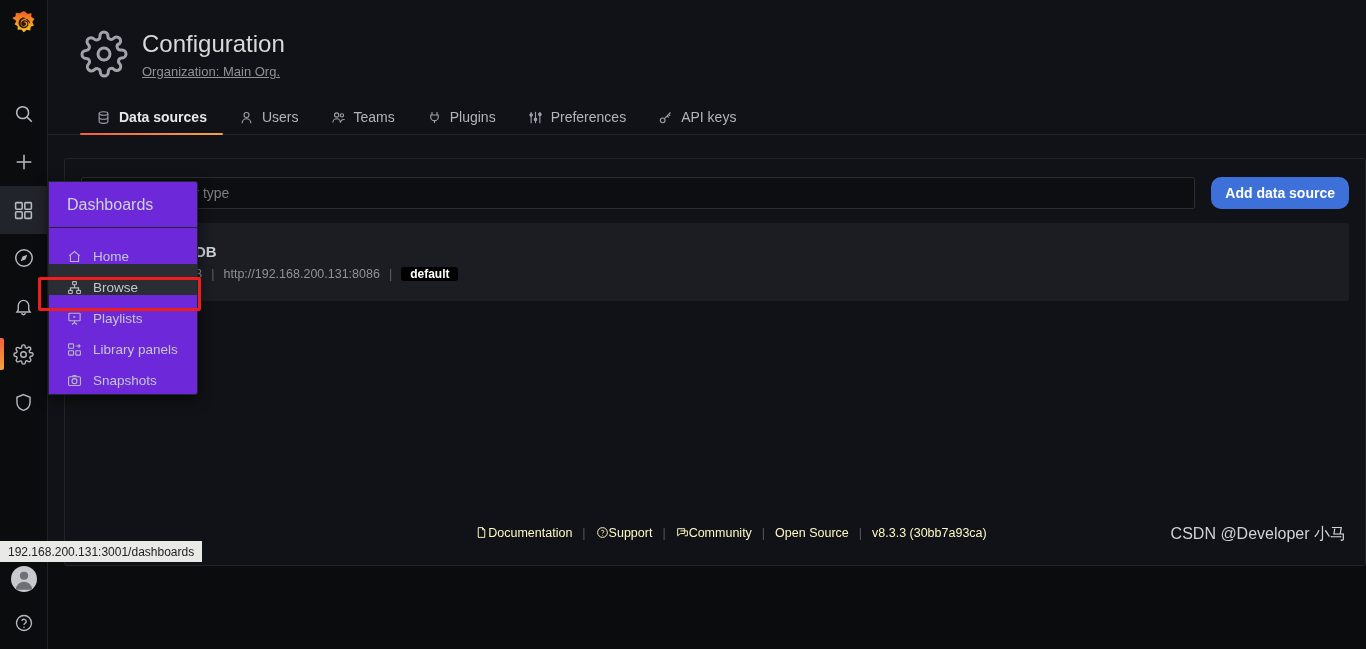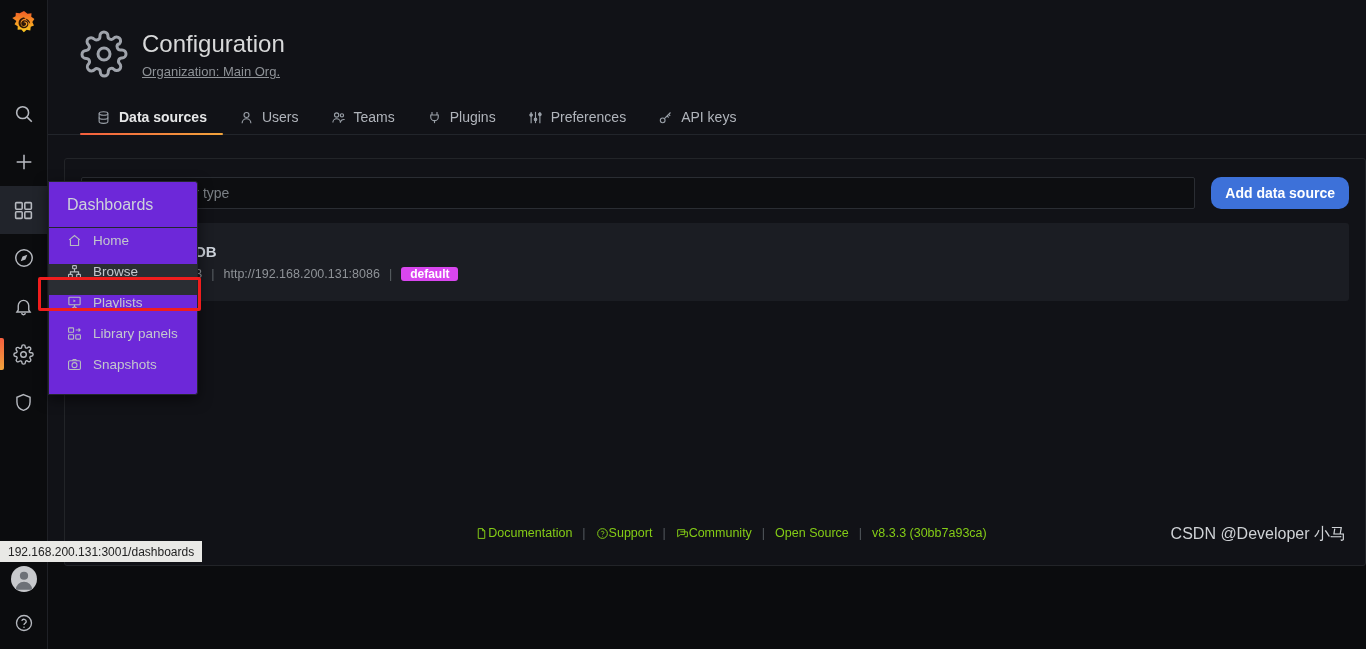--- a/index.html
+++ b/index.html
@@ -76,55 +76,55 @@
   .ds-card {
     height: 78px; background: #1b1d23; border-radius: 3px; display: flex; align-items: center;
     padding: 0 18px; gap: 16px;
   }
   .ds-logo { width: 40px; height: 40px; display: flex; align-items: center; justify-content: center; }
   .ds-text { display: flex; flex-direction: column; gap: 7px; }
   .ds-name { font-size: 15px; font-weight: bold; color: #cdd2da; }
   .ds-meta { display: flex; align-items: center; gap: 9px; font-size: 12.5px; color: #8e9297; }
   .ds-sep { color: #5b6065; }
   .badge-default {
-    background: #d946ef; color: #fff; font-size: 12px; font-weight: bold;
+    background: #000000; color: #fff; font-size: 12px; font-weight: bold;
     padding: 0 9px; border-radius: 3px;
   }
 
   
   .flyout {
     position: absolute; left: 48px; top: 181px; width: 150px;
     background: #6d28d9; border: 1px solid #23262c; border-radius: 0 3px 3px 0;
     box-shadow: 0 4px 14px rgba(0,0,0,.55); z-index: 40;
   }
   .flyout-head {
     font-size: 16px; color: #cdd2da; padding: 14px 0 13px 18px;
     border-bottom: 1px solid #24272d;
   }
   .flyout-item {
-    display: flex; align-items: flex-start; gap: 11px; height: 31px; padding-left: 18px;
+    display: flex; align-items: flex-end; gap: 11px; height: 31px; padding-left: 18px;
     font-size: 13.5px; color: #c3c7cd;
   }
   .flyout-item .fi { width: 15px; height: 15px; color: #b6babf; display: inline-flex; }
   .flyout-item.hl { background: #2a2d33; }
   .flyout-list { padding: 5px 0 6px 0; }
 
   
   .redbox {
     position: absolute; left: 38px; top: 277px; width: 163px; height: 34px;
     border: 3px solid #f01d1d; border-radius: 2px; z-index: 60; pointer-events: none;
   }
 
   
   .footer {
     position: absolute; left: 48px; right: 0; bottom: 22px;
     display: flex; justify-content: center; align-items: center; gap: 10px;
     font-size: 12.5px; color: #8e9297;
   }
-  .footer a, .footer span.fl { color: #84cc16; text-decoration: none; display: inline-flex; align-items: center; gap: 0; }
+  .footer a, .footer span.fl { color: #fef9c3; text-decoration: none; display: inline-flex; gap: 0; }
   .footer .fsep { color: #53585e; }
   .footer .fi { width: 13px; height: 13px; display: inline-flex; }
 
   .watermark {
     position: absolute; right: 20px; bottom: 17px; font-size: 16px; color: #cfd2d6;
     font-family: "Liberation Sans", sans-serif;
   }
 
   
   .statusbar {

